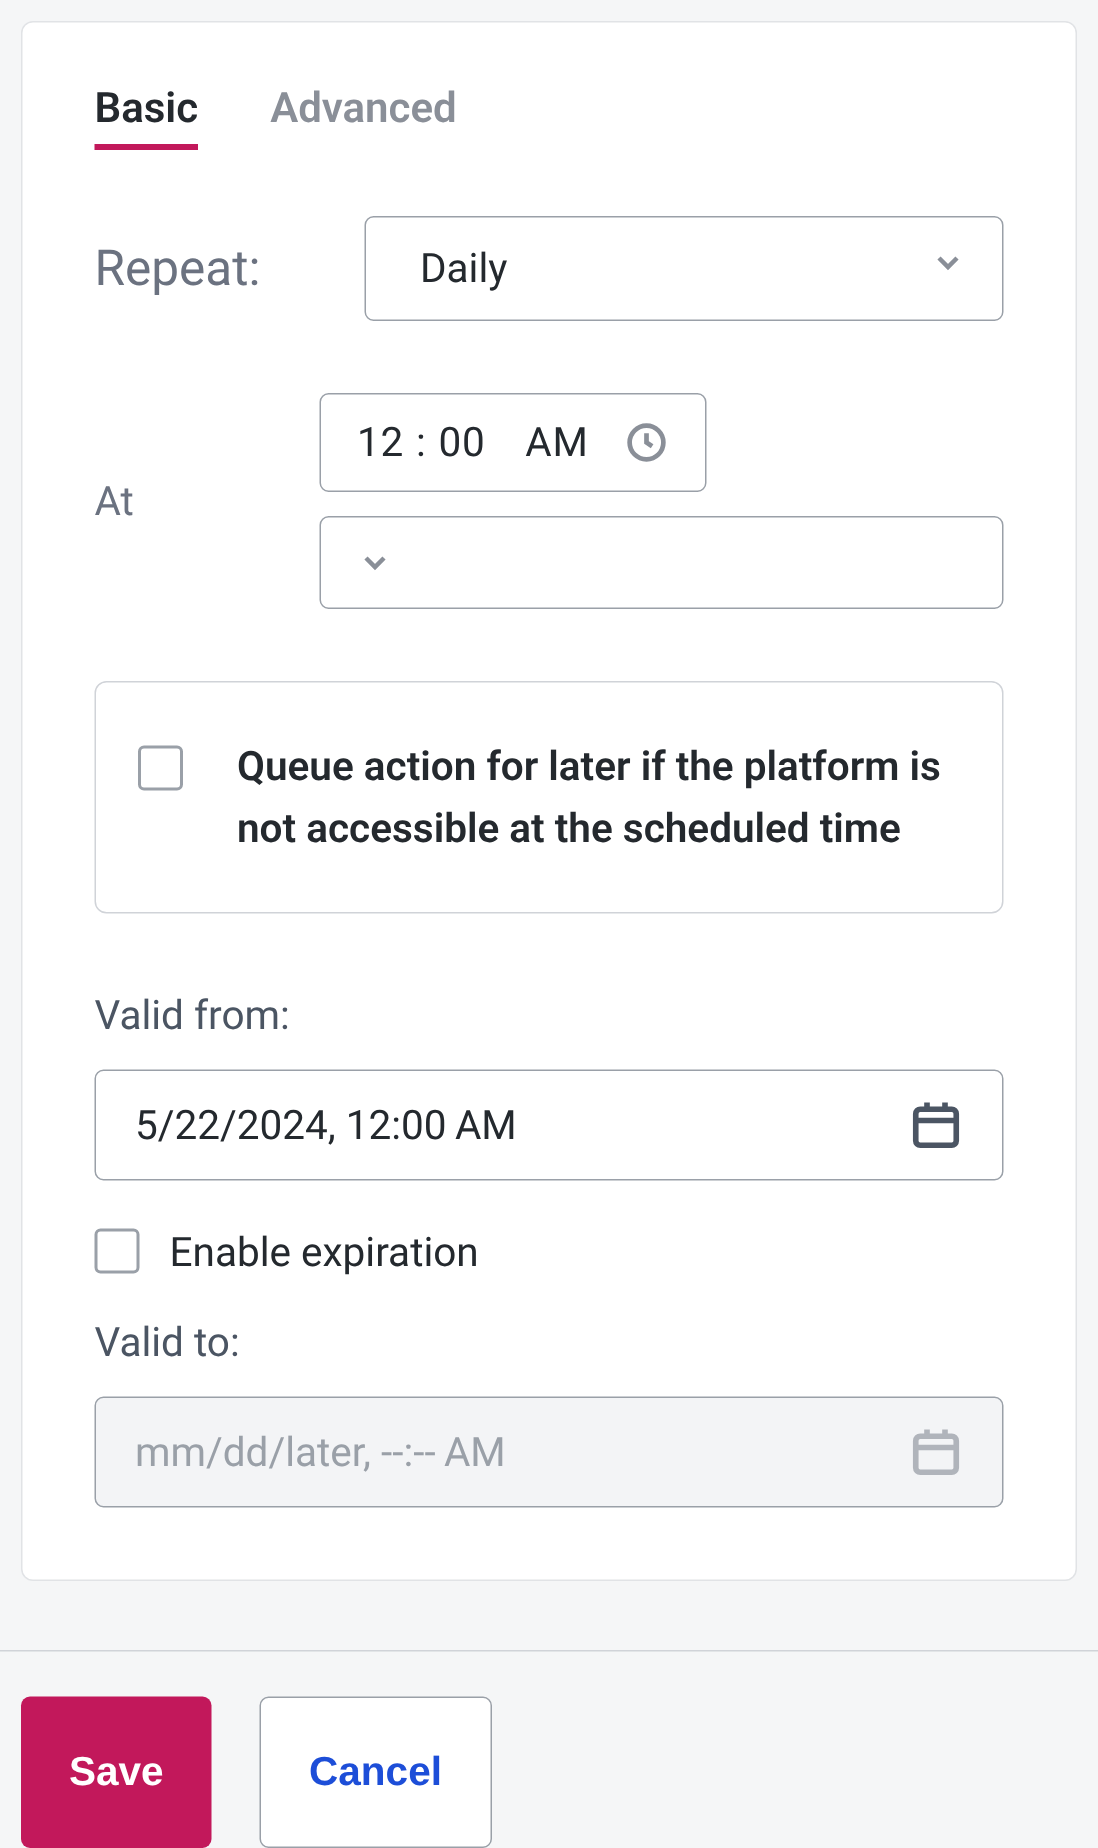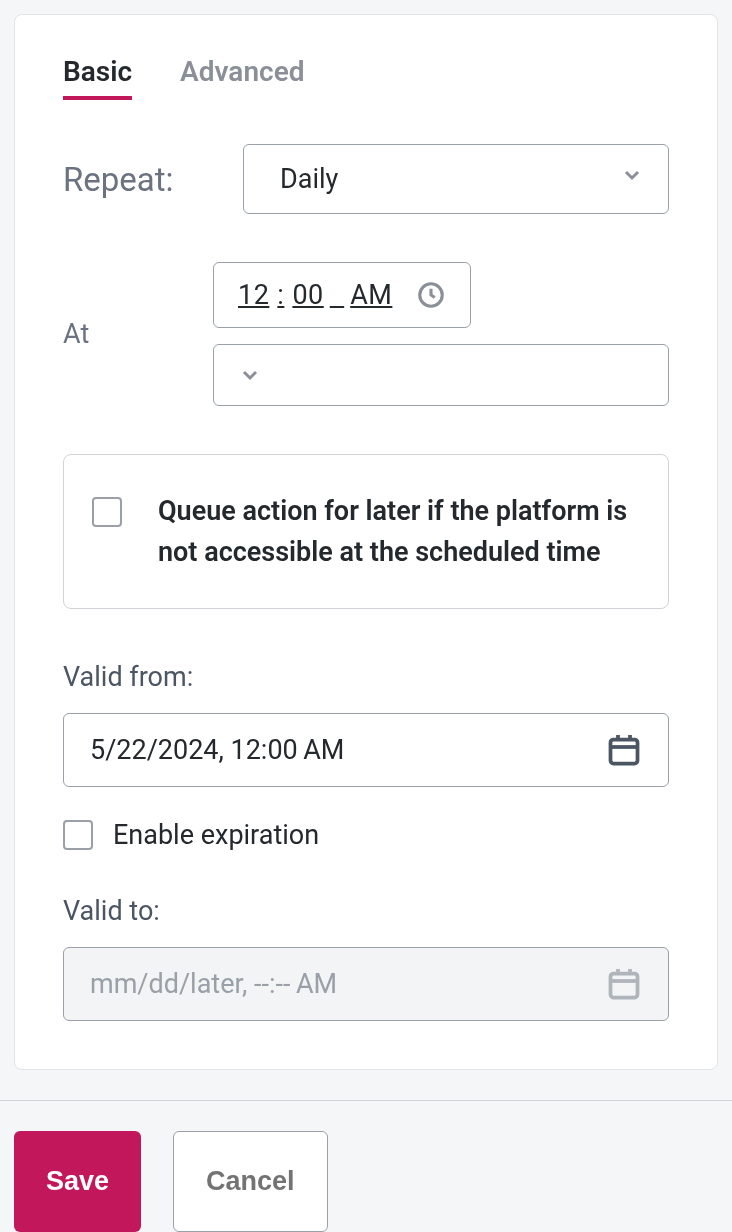--- a/index.html
+++ b/index.html
@@ -98,21 +98,20 @@
       background: #fff;
       cursor: text;
       gap: 24px;
       width: fit-content;
     }
     .time-segments {
       display: flex;
       align-items: center;
       gap: 6px;
       letter-spacing: 0.5px;
-      text-decoration: underline;
     }
     .time-segments .colon {
       margin: 0 2px;
     }
     .clock-icon {
       width: 30px;
       height: 30px;
       stroke: #8a8f98;
       stroke-width: 2.5;
       fill: none;
@@ -171,23 +170,23 @@
     }
     .calendar-icon {
       width: 36px;
       height: 36px;
       stroke: #4b5563;
       stroke-width: 2.5;
       fill: none;
     }
     .expire-row {
       display: flex;
-      align-items: center;
+      align-items: flex-start;
       gap: 20px;
-      margin-bottom: 44px;
+      margin-bottom: 28px;
     }
     .expire-row .checkbox {
       margin-top: 0;
     }
     .expire-label {
       font-size: 27px;
       color: #24292e;
     }
     .bottom-bar {
       position: absolute;
@@ -207,21 +206,21 @@
       border-radius: 6px;
       cursor: pointer;
       border: none;
     }
     .btn-primary {
       background: #c2185b;
       color: #fff;
     }
     .btn-secondary {
       background: #fff;
-      color: #737373;
+      color: #1d4ed8;
       border: 1.5px solid #9aa0a8;
     }
     .tz-text {
       letter-spacing: 0.5px;
     }
   </style>
 </head>
 <body>
 
 <div class="card">

